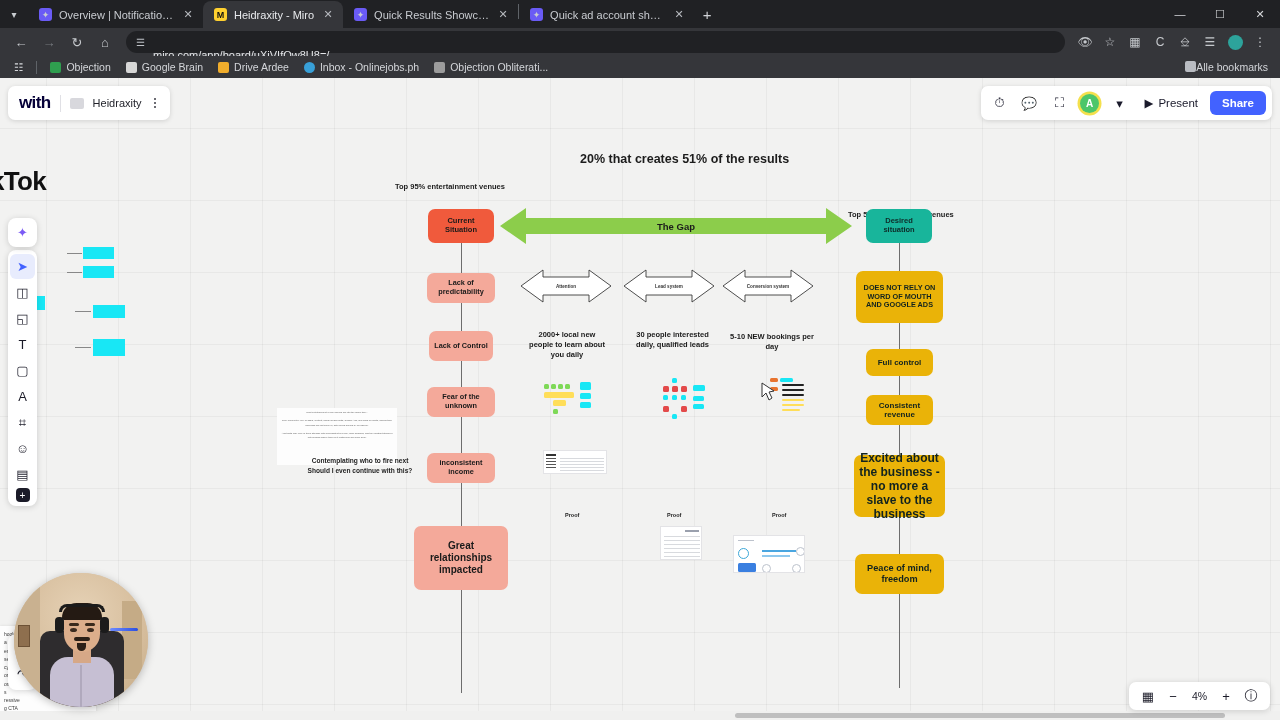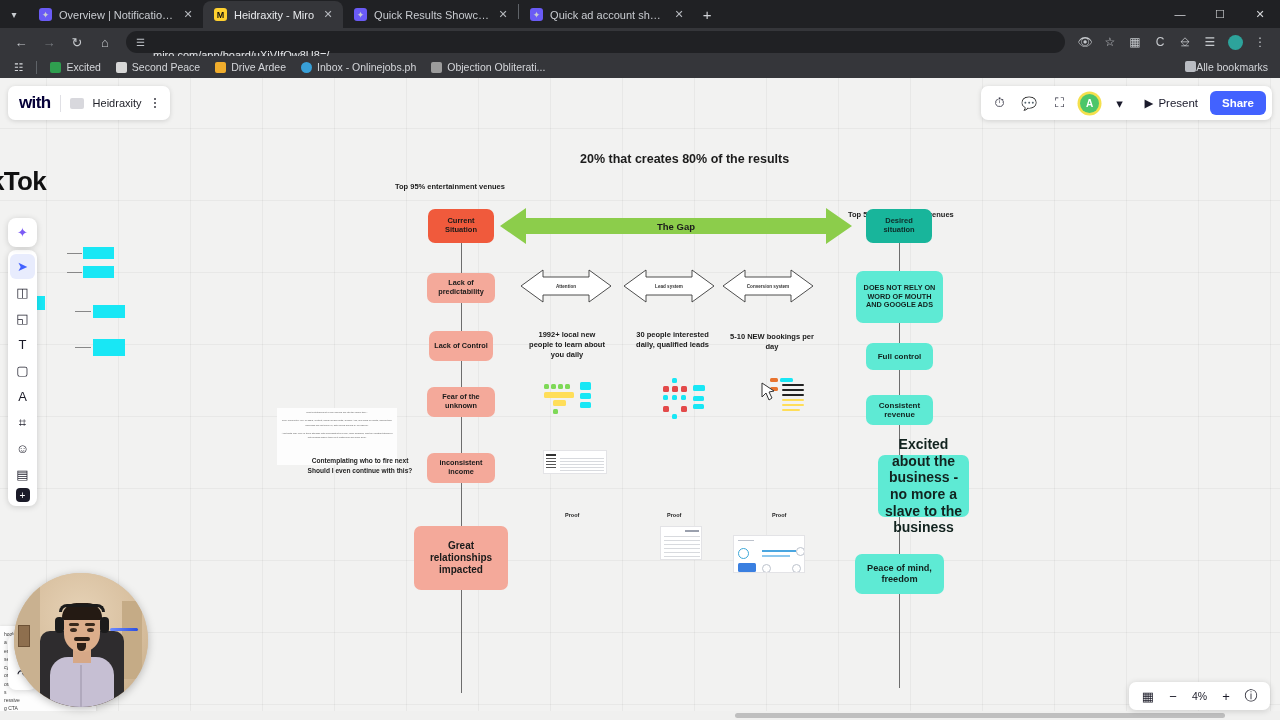--- a/index.html
+++ b/index.html
@@ -118,21 +118,21 @@
   .lbl-r { left:848px; top:100px; font-size:7.5px; font-weight:700; color:#1c1c1c;margin-top:32px; }
 
   .tiktok { left:-10px; top:88px; font-size:26px; font-weight:800; color:#111; letter-spacing:-.7px;}
 
   .node { position:absolute; border-radius:7px; display:flex; align-items:center;
           justify-content:center; text-align:center; font-weight:700; line-height:1.18;
           padding:4px 5px; }
   .n-red { background:#f05a3c; color:#1a1a1a; }
   .n-pink { background:#f4a99a; color:#1a1a1a; }
   .n-teal { background:#18b59b; color:#0e2b28; }
-  .n-mint { background:#5eead4; color:#12231f; }
+  .n-mint { background:#eab308; color:#12231f; }
 
   .conn { position:absolute; background:#6d6d6d; width:1px; }
 
   
   .gaparrow { position:absolute; left:500px; top:127px; width:352px; height:42px; }
   .gaparrow svg { display:block; }
   .gaptxt { position:absolute; left:0; top:0; width:352px; height:42px; display:flex;
             align-items:center; justify-content:center; font-size:9.5px; font-weight:700;
             color:#1b1b1b; }
 
@@ -281,25 +281,25 @@
       <div class="oico">⋮</div>
     </div>
   </div>
 
   <div class="bookmarks">
     <div class="bm">☷</div>
     <div class="bmsep"></div>
 
     <div class="bm">
       <span class="bmico" style="background:#2f9e4f"></span>
-      <span>Excited</span>
+      <span>Objection</span>
     </div>
     <div class="bm">
       <span class="bmico" style="background:#d7d7d7"></span>
-      <span>Second Peace</span>
+      <span>Google Brain</span>
     </div>
     <div class="bm">
       <span class="bmico" style="background:#f0ad2c"></span>
       <span>Drive Ardee</span>
     </div>
     <div class="bm">
       <span class="bmico" style="background:#38a0d8;border-radius:50%"></span>
       <span>Inbox - Onlinejobs.ph</span>
     </div>
     <div class="bm">
@@ -336,21 +336,21 @@
       <div class="nl">cy</div>
       <div class="nl">or</div>
       <div class="nl">om</div>
       <div class="nl">s</div>
       <div class="nl">ressive</div>
       <div class="nl">g CTA</div>
       <div class="nl">free,</div>
 
     </div>
 
-    <div class="bc ttl">20% that creates 80% of the results</div>
+    <div class="bc ttl">20% that creates 51% of the results</div>
     <div class="bc lbl-l">Top 95% entertainment venues</div>
     <div class="bc lbl-r">Top 5% entertainment venues</div>
 
     <div class="gaparrow">
       <svg width="352" height="42" viewBox="0 0 352 42">
         <polygon points="0,21 26,3 26,13 326,13 326,3 352,21 326,39 326,29 26,29 26,39" fill="#8ccd4b"></polygon>
       </svg>
       <div class="gaptxt">The Gap</div>
     </div>
 
@@ -362,23 +362,23 @@
 
     <div class="conn" style="left:899px;top:165px;height:445px;"></div>
 
     <div class="node n-pink" style="left:427px;top:195px;width:68px;height:30px;font-size:7.3px;">Lack of predictability</div>
     <div class="node n-pink" style="left:429px;top:253px;width:64px;height:30px;font-size:7.3px;">Lack of Control</div>
     <div class="node n-pink" style="left:427px;top:309px;width:68px;height:30px;font-size:7.3px;">Fear of the unknown</div>
     <div class="node n-pink" style="left:427px;top:375px;width:68px;height:30px;font-size:7.3px;">inconsistent income</div>
     <div class="node n-pink" style="left:414px;top:448px;width:94px;height:64px;font-size:10px;">Great relationships impacted</div>
 
     <div class="node n-mint" style="left:856px;top:193px;width:87px;height:52px;font-size:7.3px;">DOES NOT RELY ON WORD OF MOUTH AND GOOGLE ADS</div>
-    <div class="node n-mint" style="left:866px;top:265px;width:67px;height:27px;font-size:8px;">Full control</div>
+    <div class="node n-mint" style="left:866px;top:271px;width:67px;height:27px;font-size:8px;">Full control</div>
     <div class="node n-mint" style="left:866px;top:317px;width:67px;height:30px;font-size:8px;">Consistent revenue</div>
-    <div class="node n-mint" style="left:854px;top:377px;width:91px;height:62px;font-size:14px;margin-left:24px;">Excited about the business - no more a slave to the business</div>
+    <div class="node n-mint" style="left:854px;top:377px;width:91px;height:62px;font-size:12px;">Excited about the business - no more a slave to the business</div>
     <div class="node n-mint" style="left:855px;top:476px;width:89px;height:40px;font-size:9.2px;">Peace of mind, freedom</div>
 
     <div class="dbl" style="left:521px;top:190px;">
       <svg width="90" height="36" viewBox="0 0 90 36">
         <polygon points="0,18 22,2 22,9 68,9 68,2 90,18 68,34 68,27 22,27 22,34" fill="#ffffff" stroke="#3b3b3b" stroke-width="0.9"></polygon>
       </svg>
       <div class="dbltxt">Attention</div>
     </div>
     <div class="dbl" style="left:624px;top:190px;">
       <svg width="90" height="36" viewBox="0 0 90 36">
@@ -386,21 +386,21 @@
       </svg>
       <div class="dbltxt">Lead system</div>
     </div>
     <div class="dbl" style="left:723px;top:190px;">
       <svg width="90" height="36" viewBox="0 0 90 36">
         <polygon points="0,18 22,2 22,9 68,9 68,2 90,18 68,34 68,27 22,27 22,34" fill="#ffffff" stroke="#3b3b3b" stroke-width="0.9"></polygon>
       </svg>
       <div class="dbltxt">Conversion system</div>
     </div>
 
-    <div class="ctext" style="left:528px;top:252px;width:78px;">1992+ local new people to learn about you daily</div>
+    <div class="ctext" style="left:528px;top:252px;width:78px;">2000+ local new people to learn about you daily</div>
     <div class="ctext" style="left:630px;top:252px;width:85px;">30 people interested daily, qualified leads</div>
     <div class="ctext" style="left:730px;top:254px;width:84px;">5-10 NEW bookings per day</div>
 
     <div class="mini" style="left:540px;top:303px;width:62px;height:36px;">
       <span class="chip" style="left:4px;top:3px;width:5px;height:5px;background:#7ed957;"></span>
       <span class="chip" style="left:11px;top:3px;width:5px;height:5px;background:#7ed957;"></span>
       <span class="chip" style="left:18px;top:3px;width:5px;height:5px;background:#7ed957;"></span>
       <span class="chip" style="left:25px;top:3px;width:5px;height:5px;background:#7ed957;"></span>
       <span class="chip" style="left:40px;top:1px;width:11px;height:8px;background:#18e7f5;"></span>
       <span class="chip" style="left:4px;top:11px;width:30px;height:6px;background:#ffde59;"></span>

